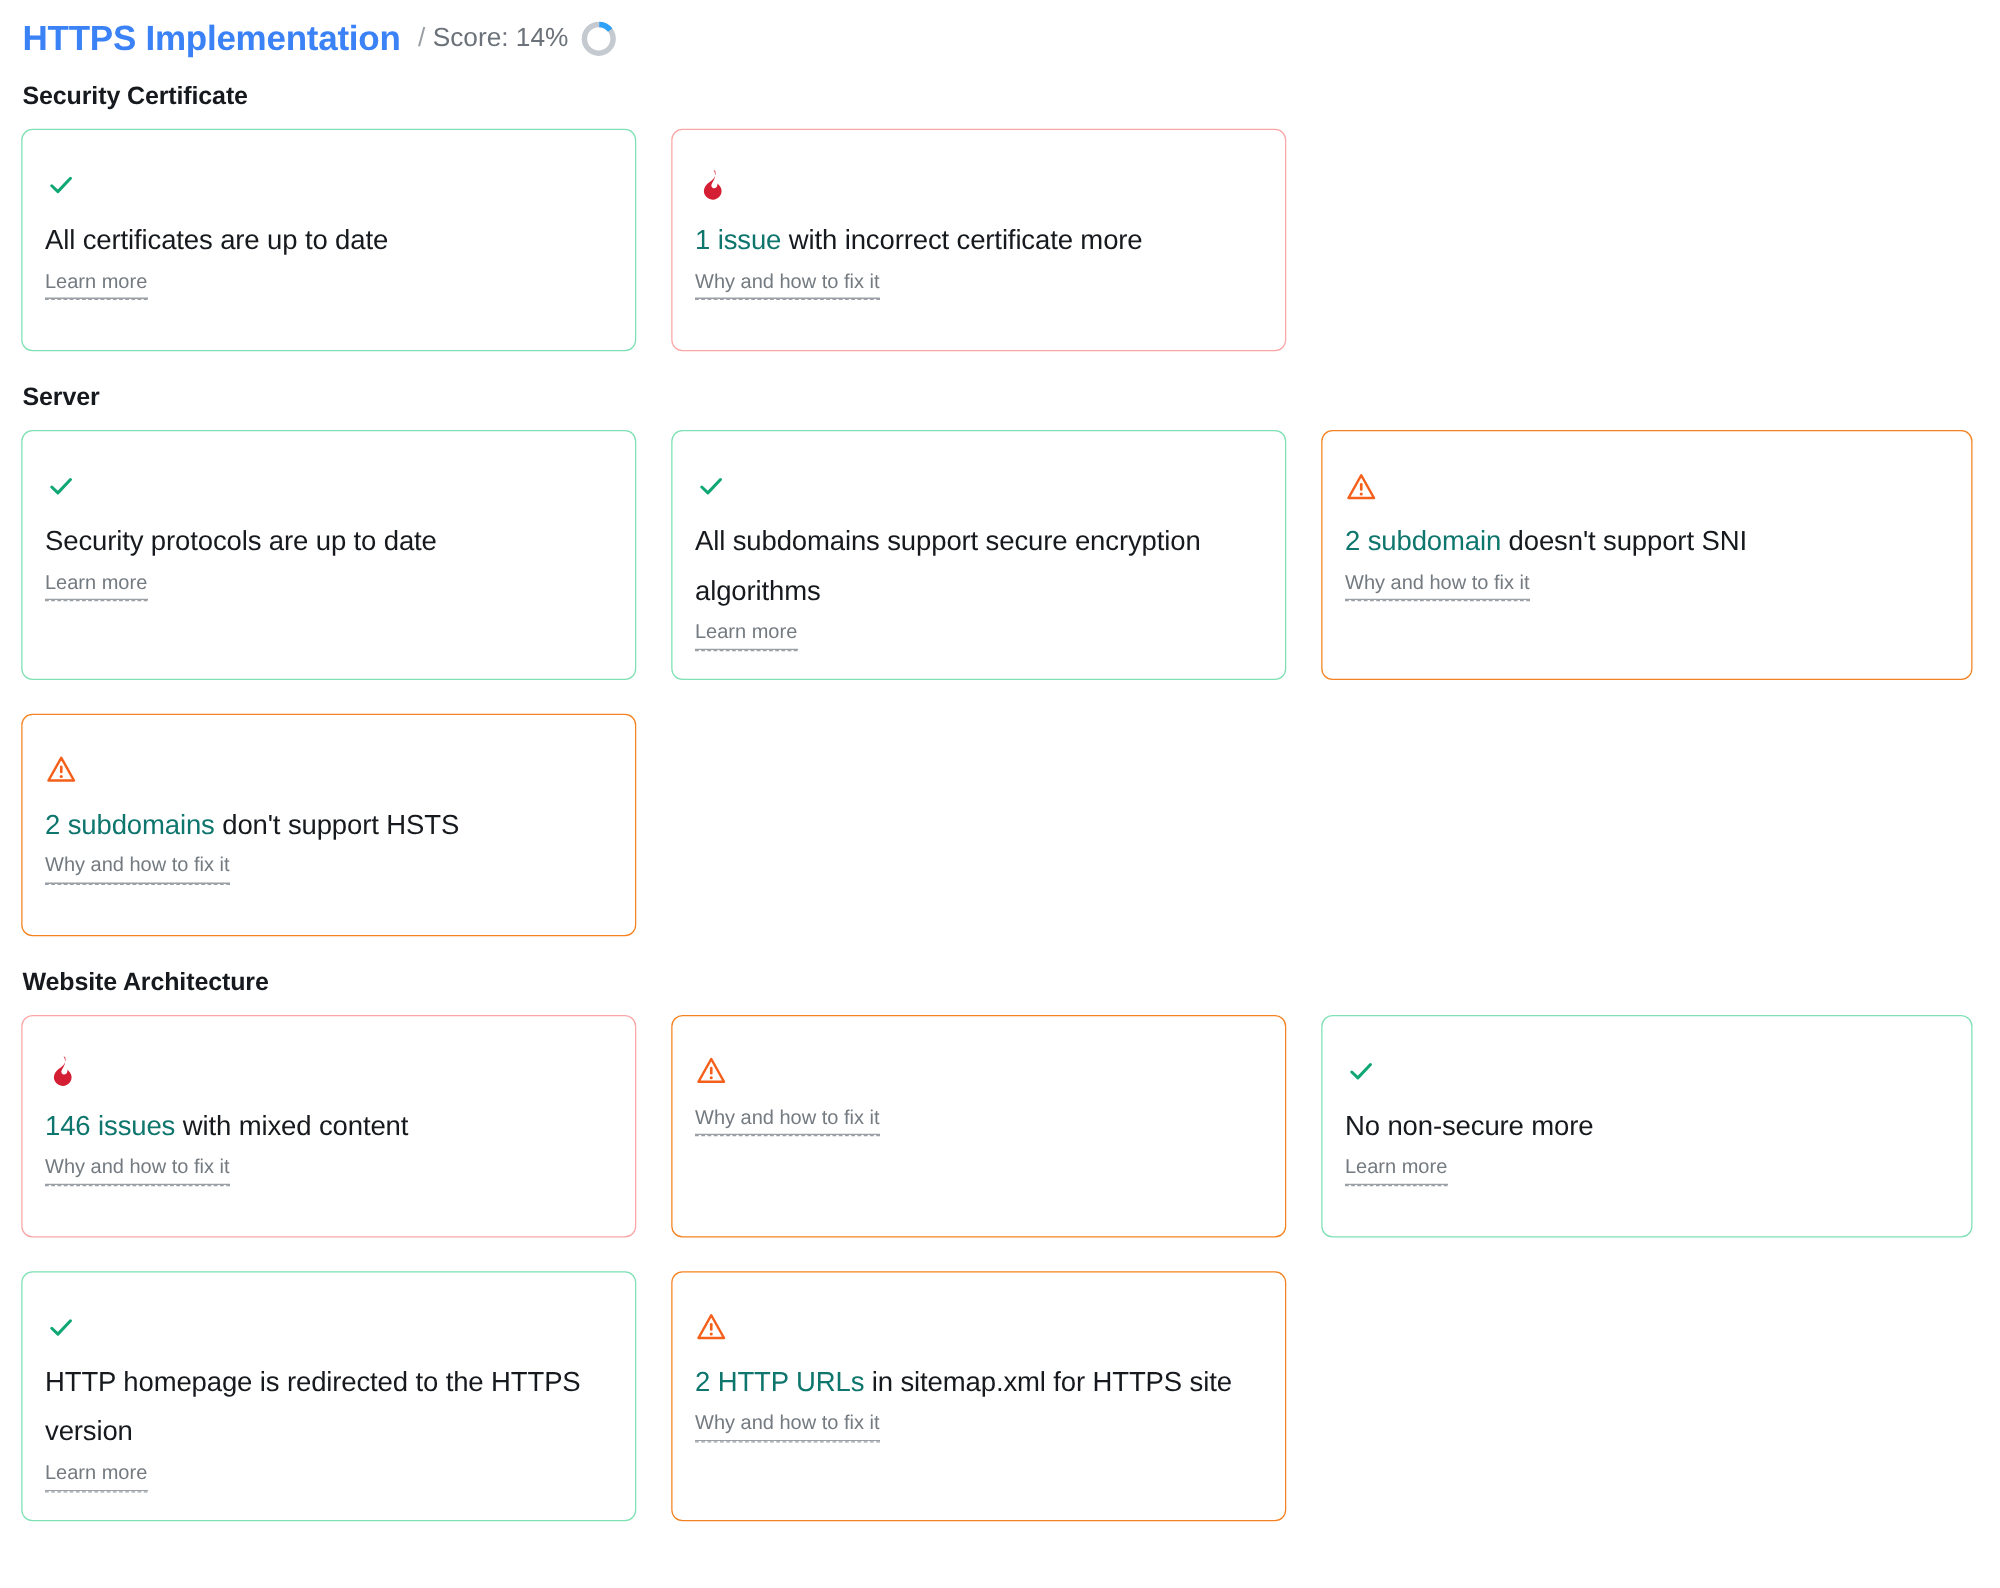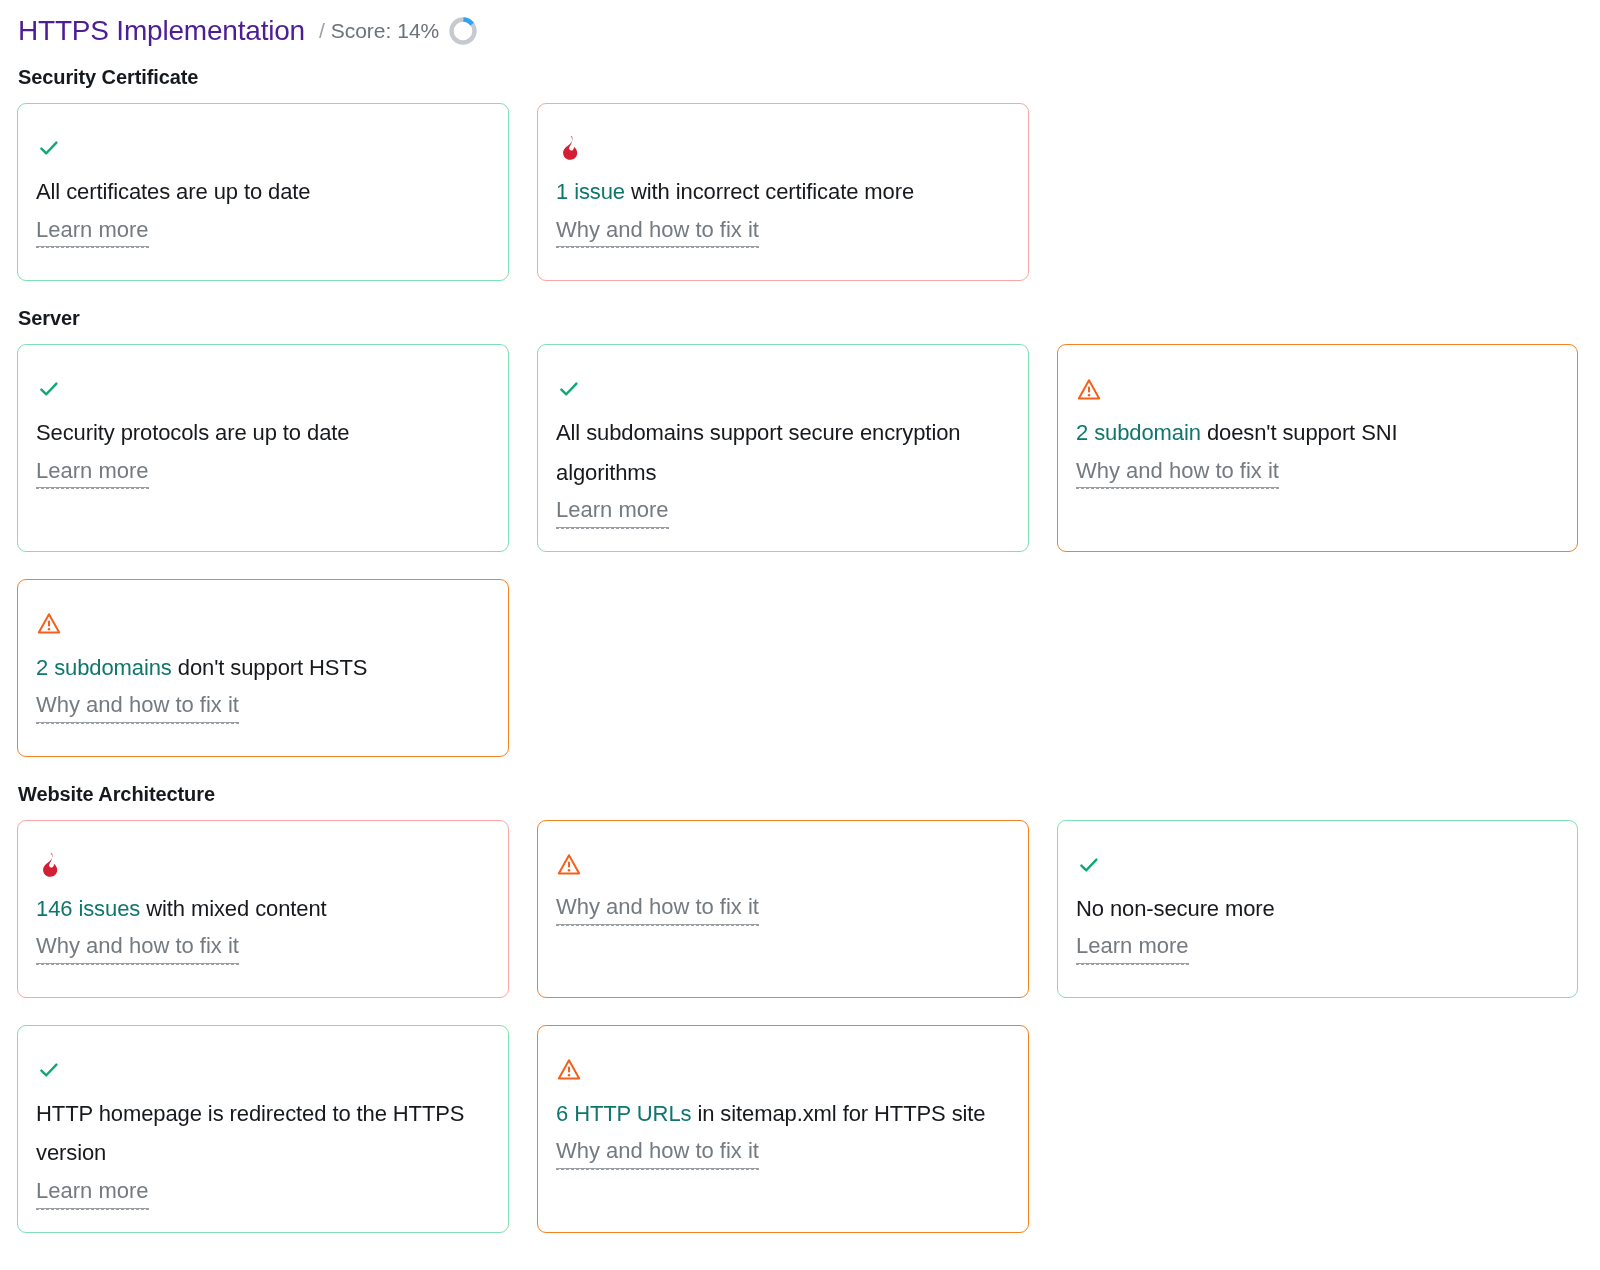--- a/index.html
+++ b/index.html
@@ -19,22 +19,22 @@
   
   .page-header {
     display: flex;
     align-items: center;
     height: 62px;
     padding-left: 1px;
     gap: 0;
   }
   .page-title {
     font-size: 28px;
-    font-weight: 400;
-    color: #4c1d95;
+    font-weight: 700;
+    color: #3b82f6;
     letter-spacing: -0.2px;
     white-space: nowrap;
   }
   .score-wrap {
     display: flex;
     align-items: center;
     gap: 9px;
     margin-left: 14px;
   }
   .score-text {
@@ -94,21 +94,21 @@
     line-height: 1.8;
     color: #16191d;
     letter-spacing: -0.1px;
   }
   .card-text .count {
     color: #0f766e;
   }
   .card-link {
     display: inline-block;
     margin-top: 3px;
-    font-size: 22px;
+    font-size: 16px;
     line-height: 1.35;
     color: #737a80;
     text-decoration: none;
     border-bottom: 1px dashed #9aa0a6;
     box-shadow: inset 0 -3px 0 -2px #9aa0a6;
     padding-bottom: 3px;
     cursor: pointer;
   }
 </style>
 </head>
@@ -251,20 +251,20 @@
           </div>
           <div class="card warning">
             <div class="card-row">
               <span class="card-icon">
                 <svg width="24" height="23" viewBox="0 0 24 23">
                   <path d="M12 2.2 L22.2 20.4 H1.8 Z" fill="none" stroke="#f4601b" stroke-width="2" stroke-linejoin="round"></path>
                   <rect x="10.95" y="8.4" width="2.1" height="6.2" rx="1.05" fill="#f4601b"></rect>
                   <circle cx="12" cy="17.2" r="1.25" fill="#f4601b"></circle>
                 </svg>
               </span>
-              <div class="card-body"><div class="card-text"><span class="count">6 HTTP URLs</span><span> in sitemap.xml for HTTPS site</span></div><a class="card-link">Why and how to fix it</a></div>
+              <div class="card-body"><div class="card-text"><span class="count">2 HTTP URLs</span><span> in sitemap.xml for HTTPS site</span></div><a class="card-link">Why and how to fix it</a></div>
             </div>
           </div>
         </div>
       </div>
     </div>
 
 </div>
 
 </body></html>

